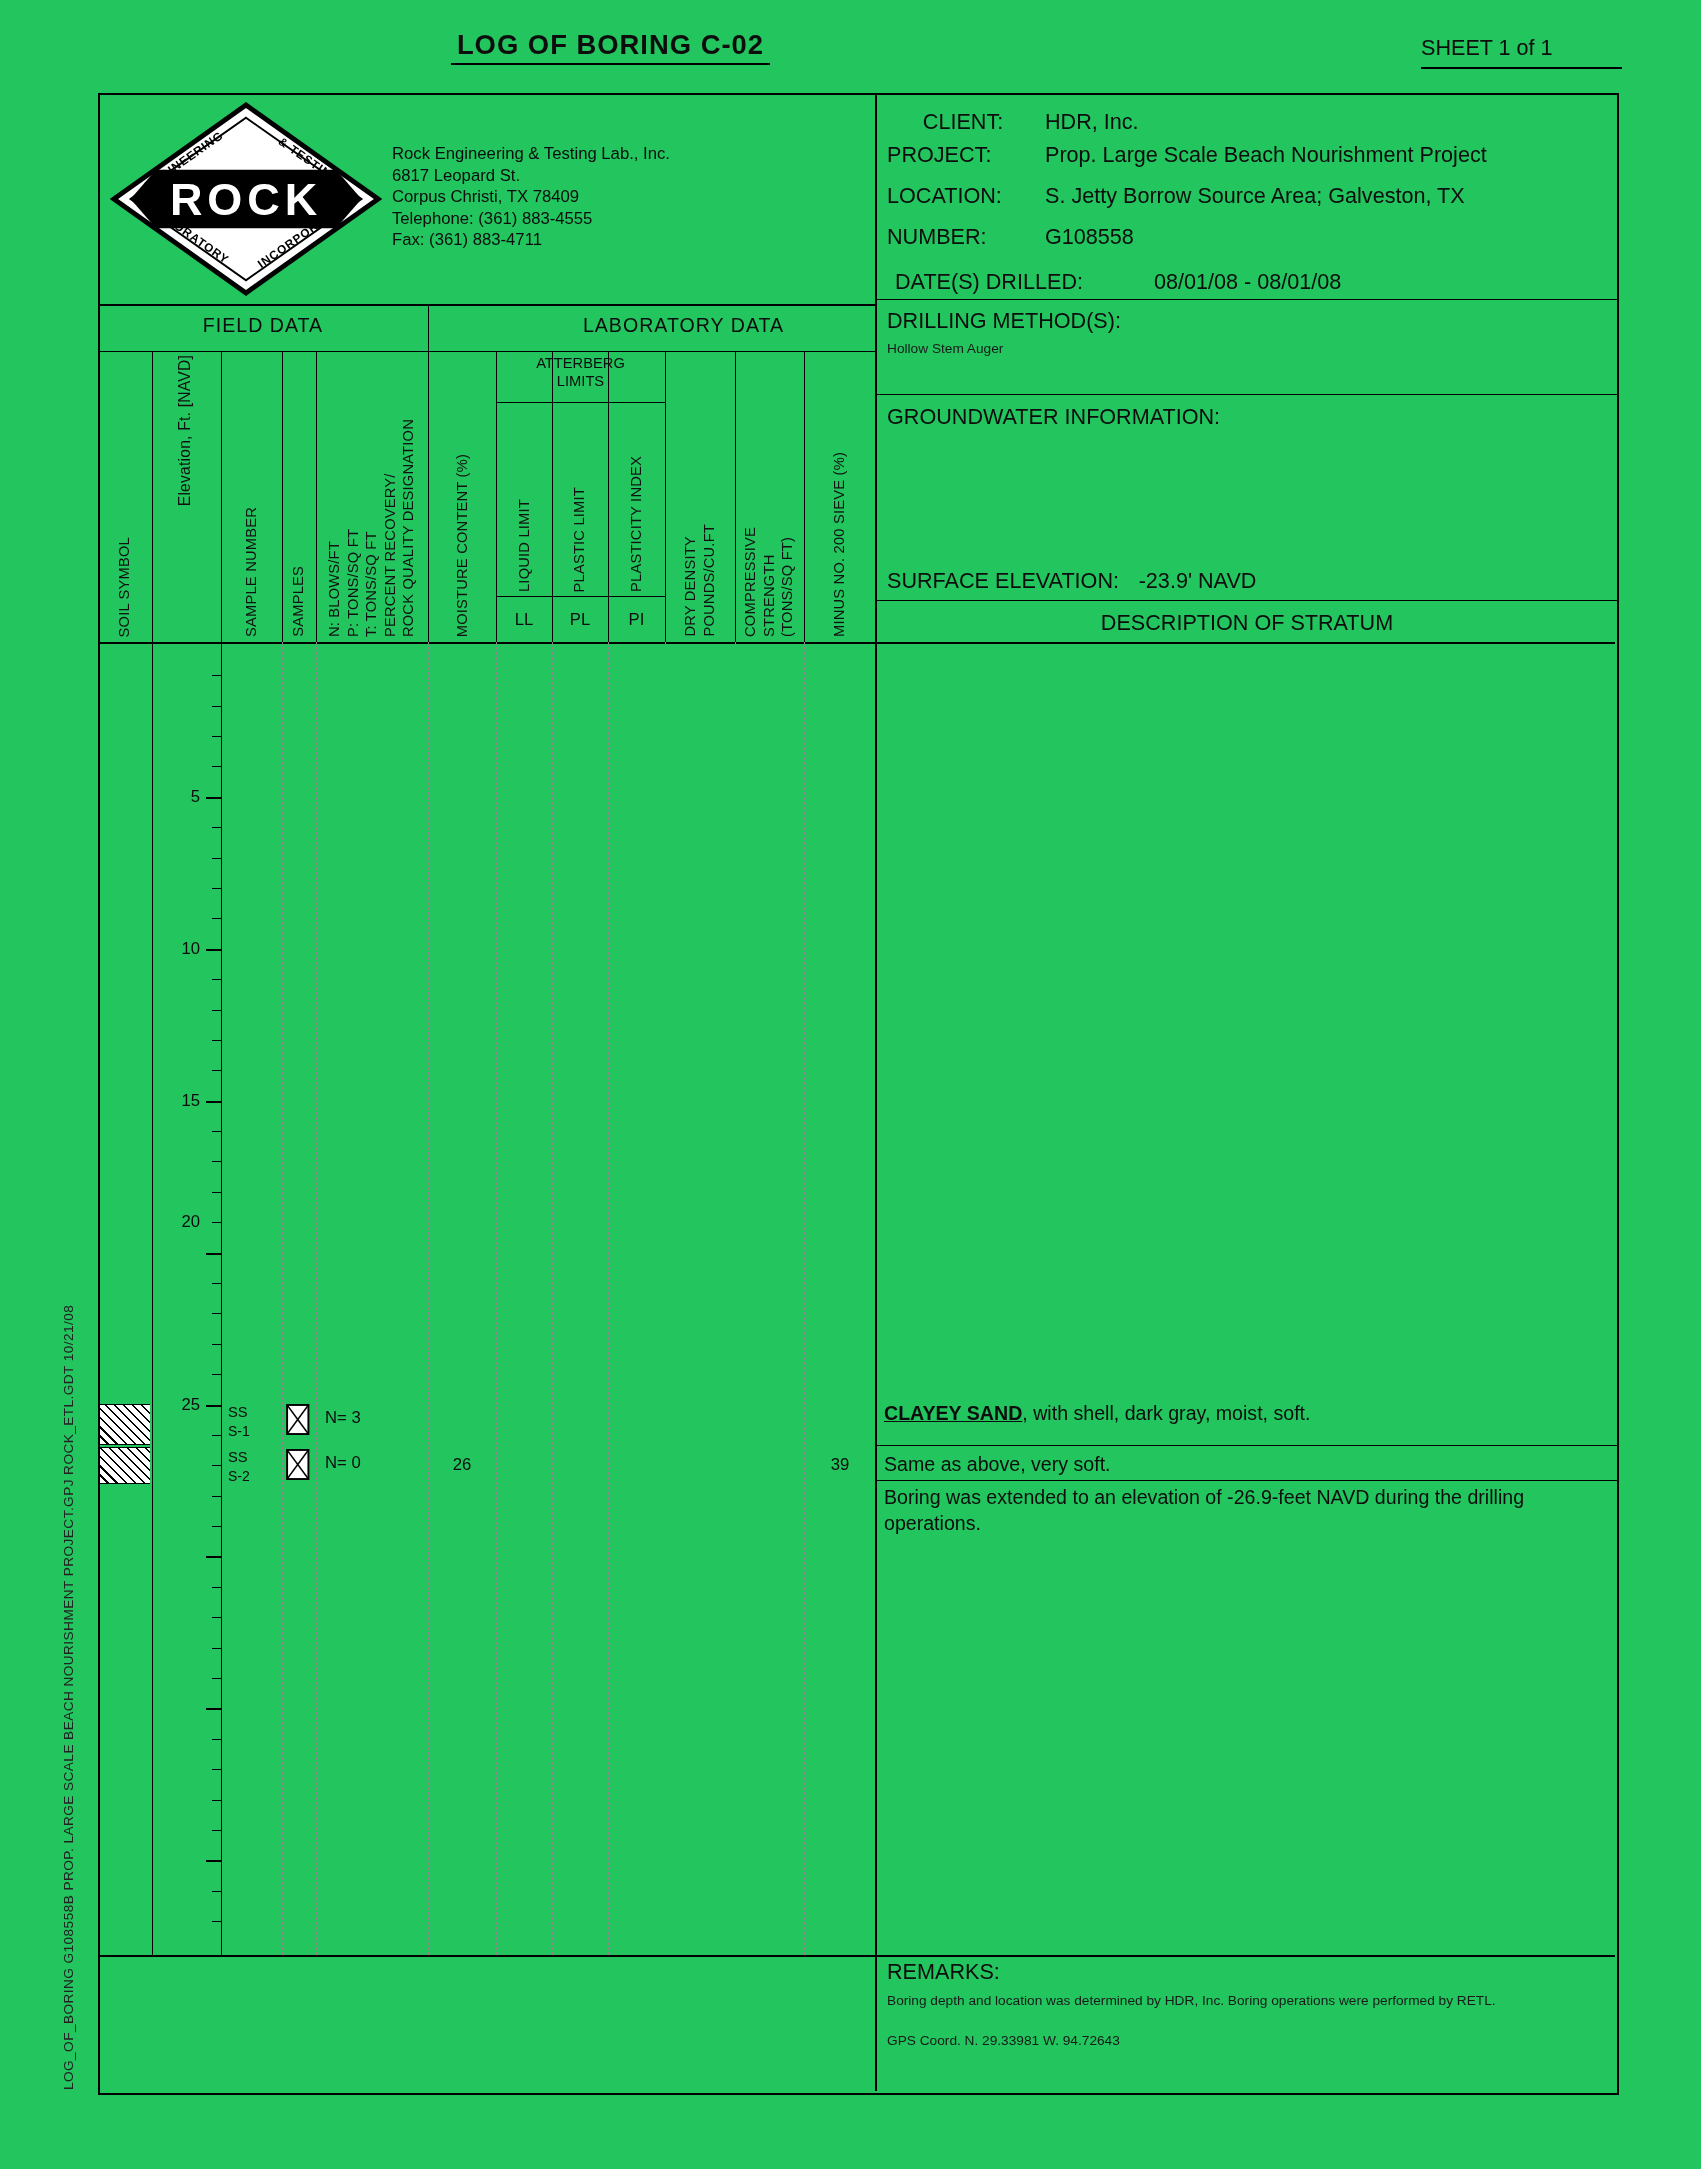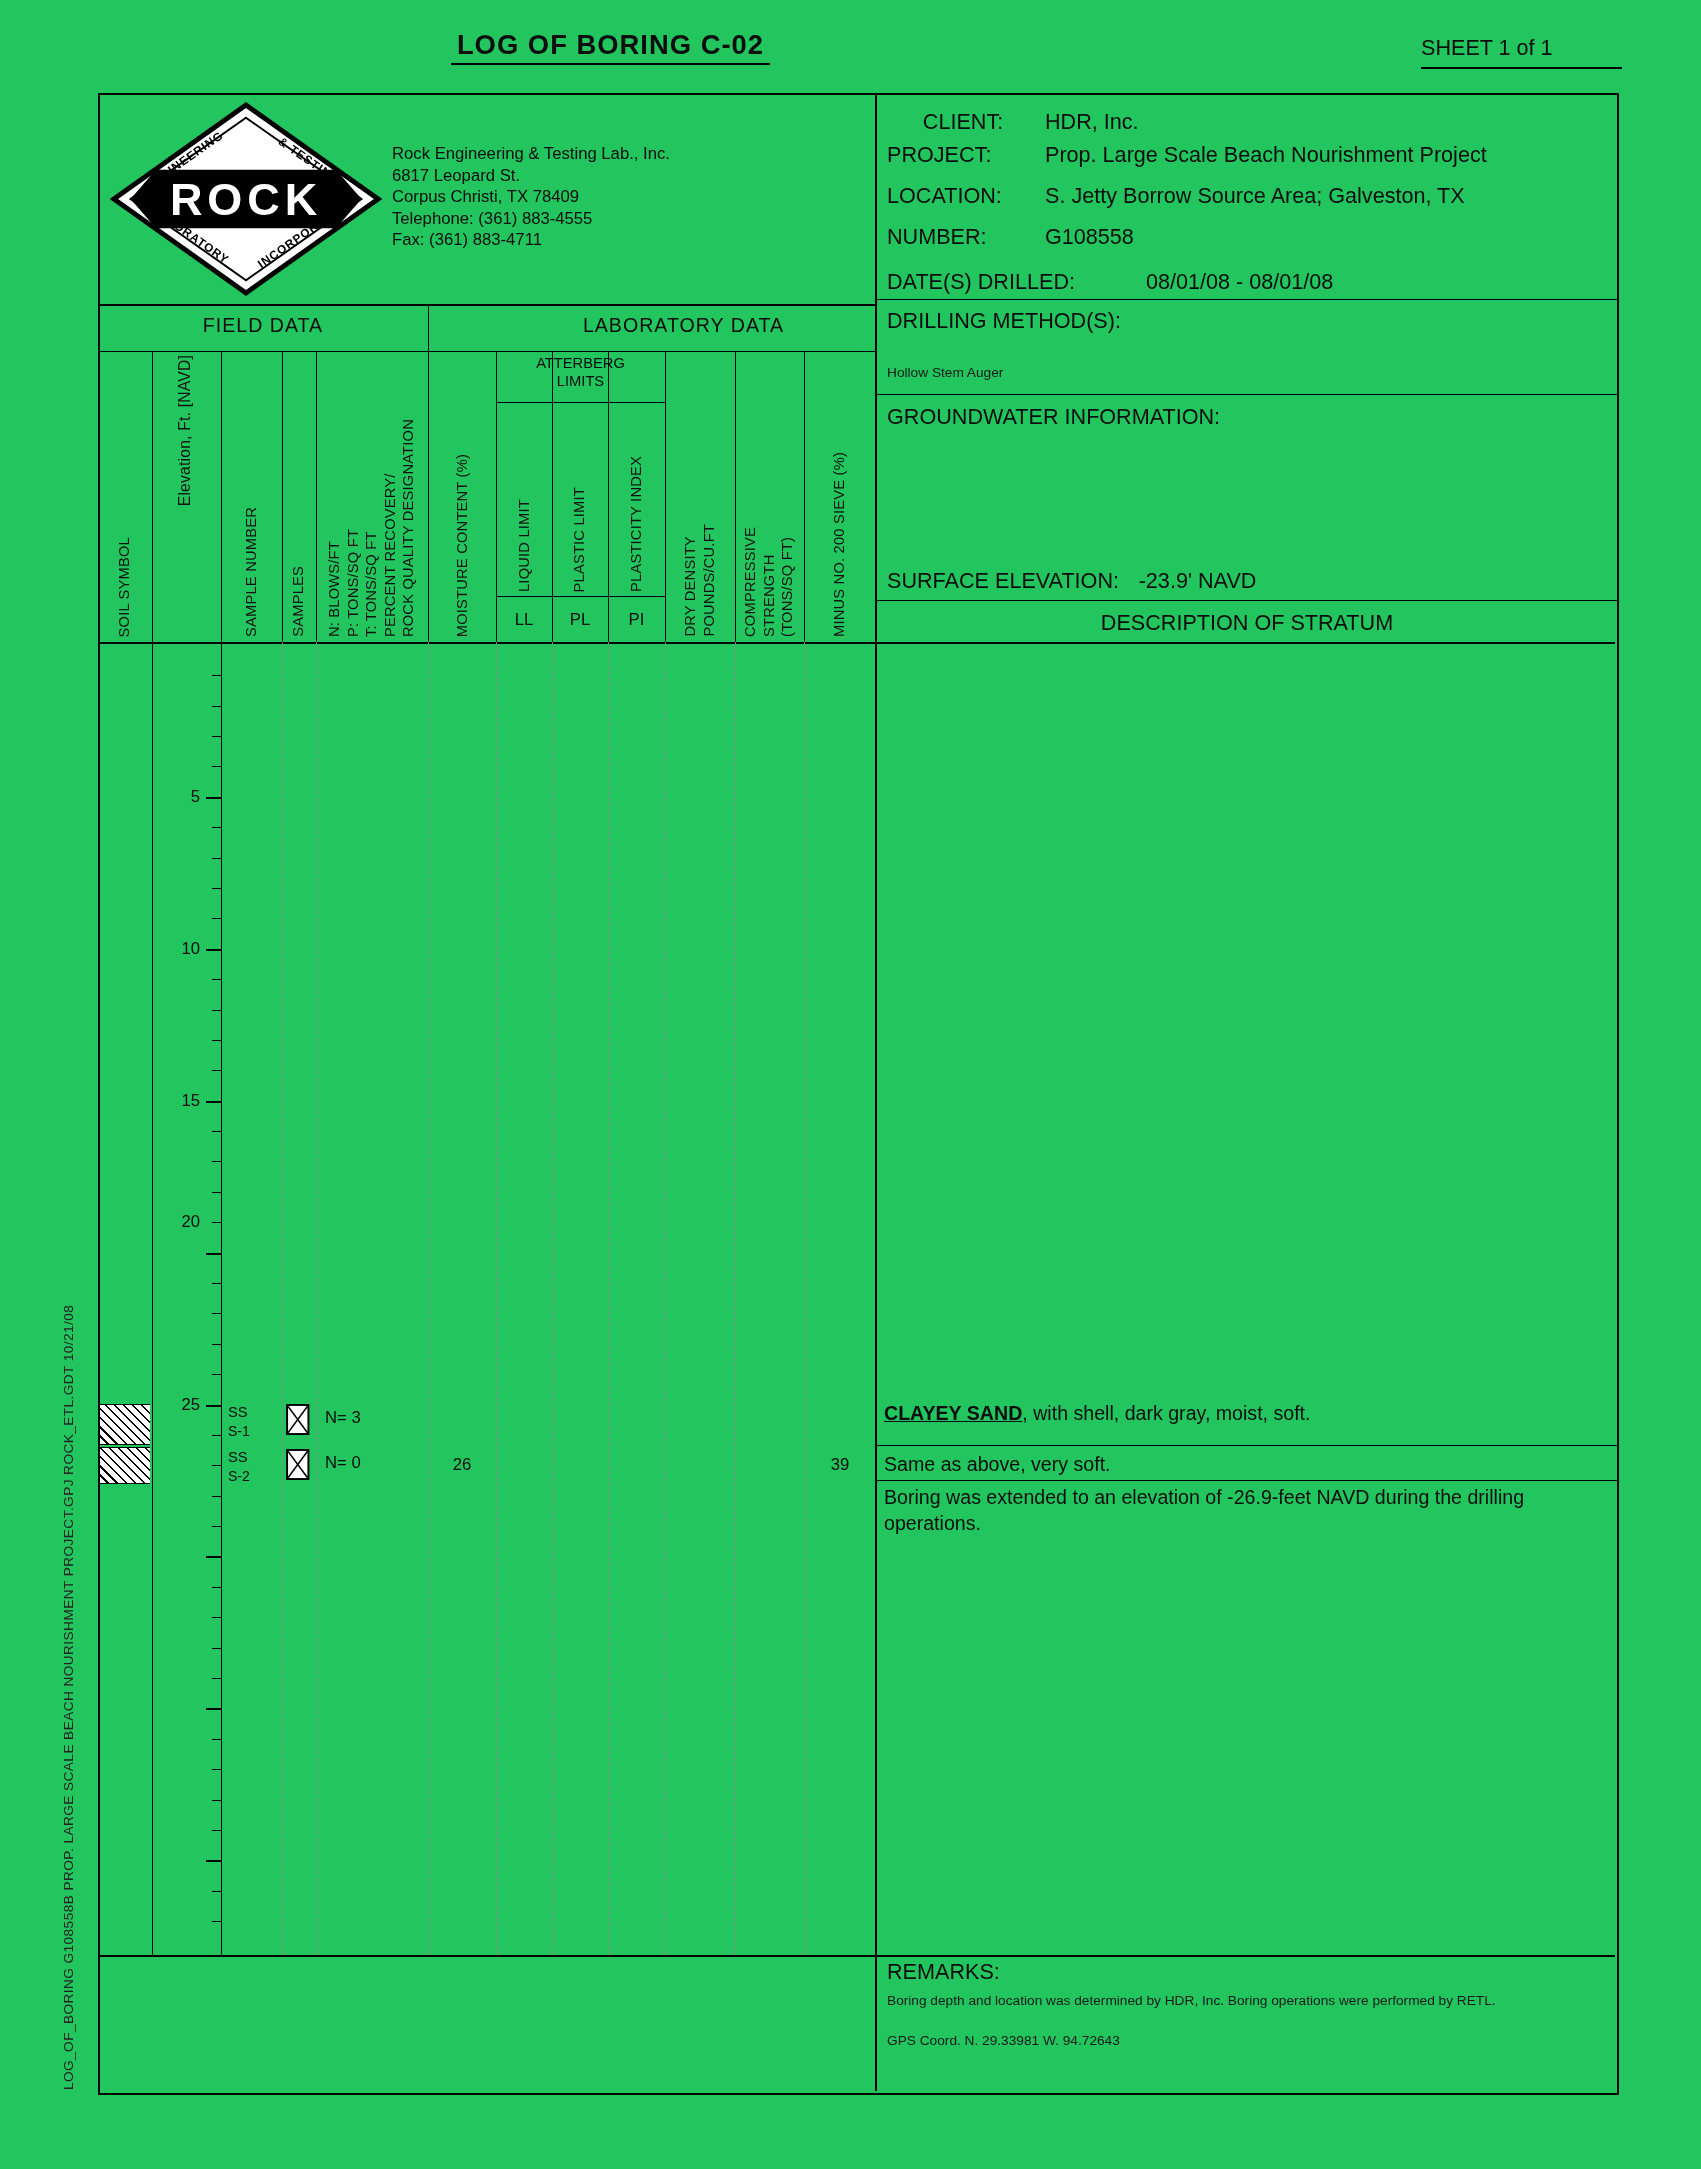--- a/index.html
+++ b/index.html
@@ -20,21 +20,21 @@
   .sheet{position:absolute; left:1421px; top:35px; width:201px; font-size:21.6px;
          border-bottom:2px solid #000; padding-bottom:5.9px;}
 
   .sidebar-rot{position:absolute; left:61px; top:2090px; transform:rotate(-90deg); transform-origin:0 0;
          font-size:13.7px; color:#222; white-space:nowrap; letter-spacing:0.4px;}
 
   .addr{position:absolute; left:392px; top:143px; font-size:16.7px; line-height:21.6px;}
 
   .hdr-row{position:absolute; left:887px; font-size:21.6px; white-space:nowrap;}
   .hdr-label{display:inline-block; width:152px;}
-  .hdr-label-wide{display:inline-block; width:253px;}
+  .hdr-label-wide{display:inline-block; width:253px;margin-left:8px;}
   .small-note{position:absolute; left:887px; font-size:13.7px; color:#1a1a1a;}
   .desc-header{position:absolute; left:875px; top:610px; width:744px; text-align:center; font-size:21.6px;}
 
   .band-label{position:absolute; top:314px; font-size:19.6px; text-align:center; letter-spacing:1px;}
 
   .rot{position:absolute; writing-mode:vertical-rl; transform:rotate(180deg); white-space:pre;
        font-size:14.7px; line-height:18.6px; letter-spacing:0.2px; color:#111;}
   .rot-bottom{bottom:1532px;}
   .rot-bottom-att{bottom:1577px;}
 
@@ -120,21 +120,21 @@
   </div>
   <div class="hdr-row" style="top:224px;">
     <span class="hdr-label">NUMBER:</span>
     <span>G108558</span>
   </div>
   <div class="hdr-row" style="top:269px;">
     <span class="hdr-label-wide">DATE(S) DRILLED:</span>
     <span>08/01/08 - 08/01/08</span>
   </div>
   <div class="hdr-row" style="top:308px;">DRILLING METHOD(S):</div>
-  <div class="small-note" style="top:341px;margin-top:24px;">Hollow Stem Auger</div>
+  <div class="small-note" style="top:341px;">Hollow Stem Auger</div>
   <div class="hdr-row" style="top:404px;">GROUNDWATER INFORMATION:</div>
   <div class="hdr-row" style="top:568px;">
     <span>SURFACE ELEVATION:</span>
     <span style="margin-left:13.7px;">-23.9' NAVD</span>
   </div>
   <div class="desc-header">DESCRIPTION OF STRATUM</div>
 
   <div class="band-label" style="left:98px; width:330px;">FIELD DATA</div>
   <div class="band-label" style="left:428px; width:447px;padding-left:32px;">LABORATORY DATA</div>
 

